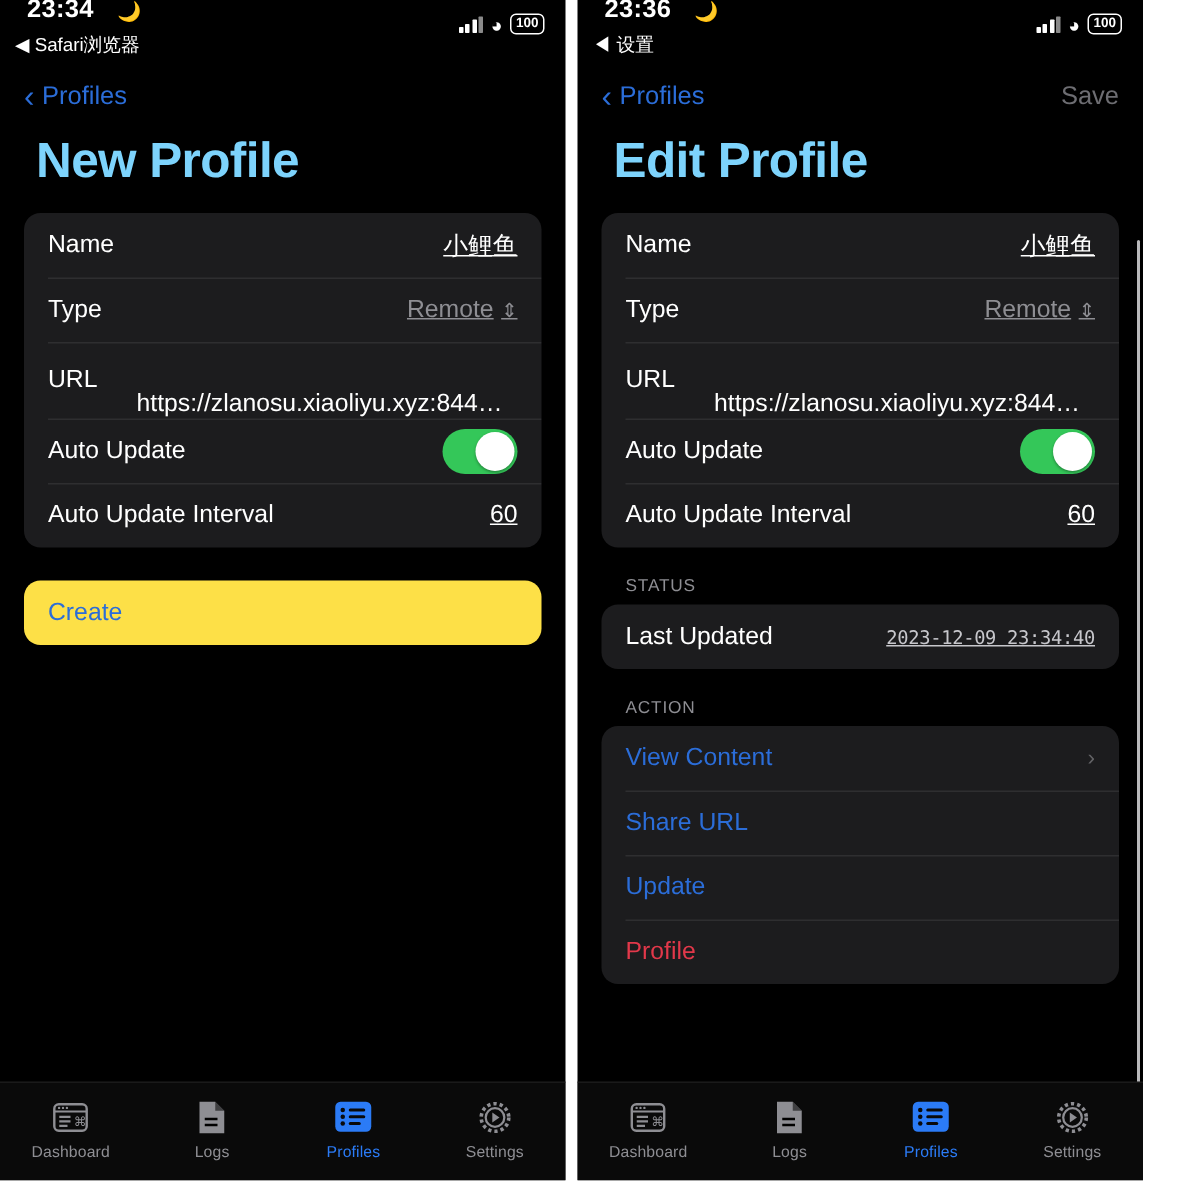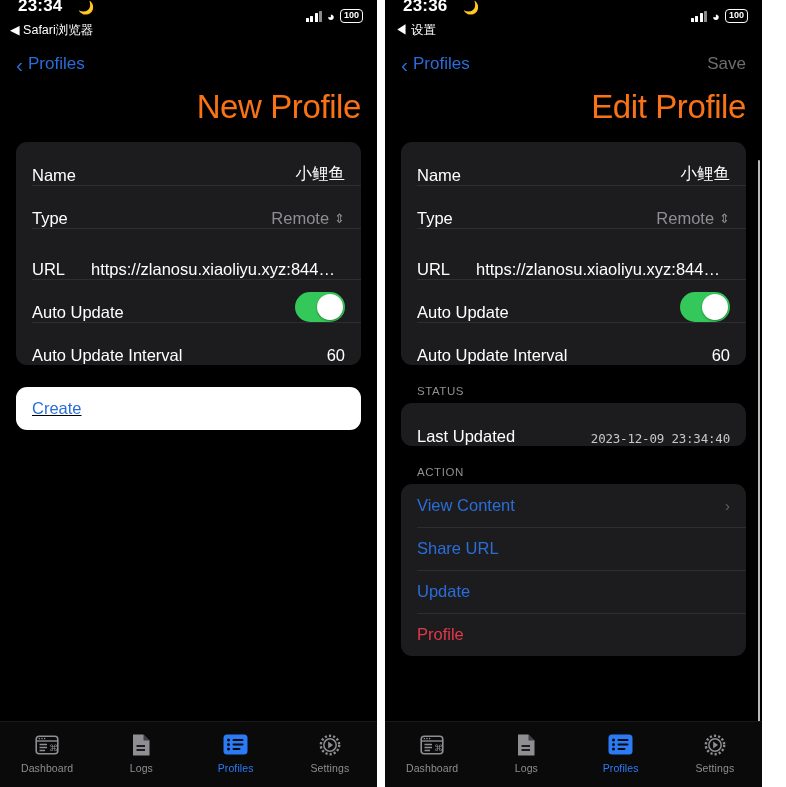--- a/index.html
+++ b/index.html
@@ -83,46 +83,45 @@
   }
 
   
   .content {
     flex: 1 1 auto;
     position: relative;
     overflow: hidden;
     padding: 0 16px;
   }
   .large-title {
-    font-size: 33px; font-weight: normal; color: #f97316;
+    font-size: 33px; font-weight: bold; color: #7dd3fc;
     padding: 6px 0 16px 8px;
     letter-spacing: -.4px;
-    text-align: right;
   }
 
   .group {
     background: #1c1c1e;
     border-radius: 11px;
     overflow: hidden;
   }
   .row {
-    display: flex; align-items: flex-end;
+    display: flex; align-items: center;
     min-height: 43px;
     padding: 0 16px;
     position: relative;
   }
   .row + .row::before {
     content: "";
     position: absolute; left: 16px; right: 0; top: 0;
     height: 1px; background: #2e2e30;
   }
   .row-label { font-size: 16.5px; color: #ffffff; }
   .row-value {
     margin-left: auto;
-    font-size: 16.5px; color: #ffffff;
+    font-size: 16.5px; color: #ffffff; text-decoration: underline;
   }
   .row-value.dim { color: #8e8e93; display: flex; align-items: center; gap: 5px; }
   .row-value.mono {
     font-family: "DejaVu Sans Mono", monospace;
     font-size: 12.5px; color: #c7c7cc; letter-spacing: -.2px;
   }
   .url-val {
     margin-left: 26px;
     font-size: 16.5px; color: #ffffff;
     white-space: nowrap; overflow: hidden; text-overflow: ellipsis; margin-top: 32px;
@@ -138,25 +137,24 @@
   }
   .toggle .knob {
     position: absolute; top: 2px; left: 22px;
     width: 26px; height: 26px; border-radius: 50%;
     background: #ffffff;
     box-shadow: 0 1px 2px rgba(0,0,0,.35);
   }
 
   
   .btn-group {
-    background: #ffffff;
+    background: #fde047;
     border-radius: 11px;
     overflow: hidden;
     margin-top: 22px;
-    text-decoration: underline;
   }
   .btn-row {
     display: flex; align-items: center;
     min-height: 43px;
     padding: 0 16px;
     font-size: 16.5px;
     color: #2b6dd8;
     position: relative;
   }
   .btn-row + .btn-row::before {

